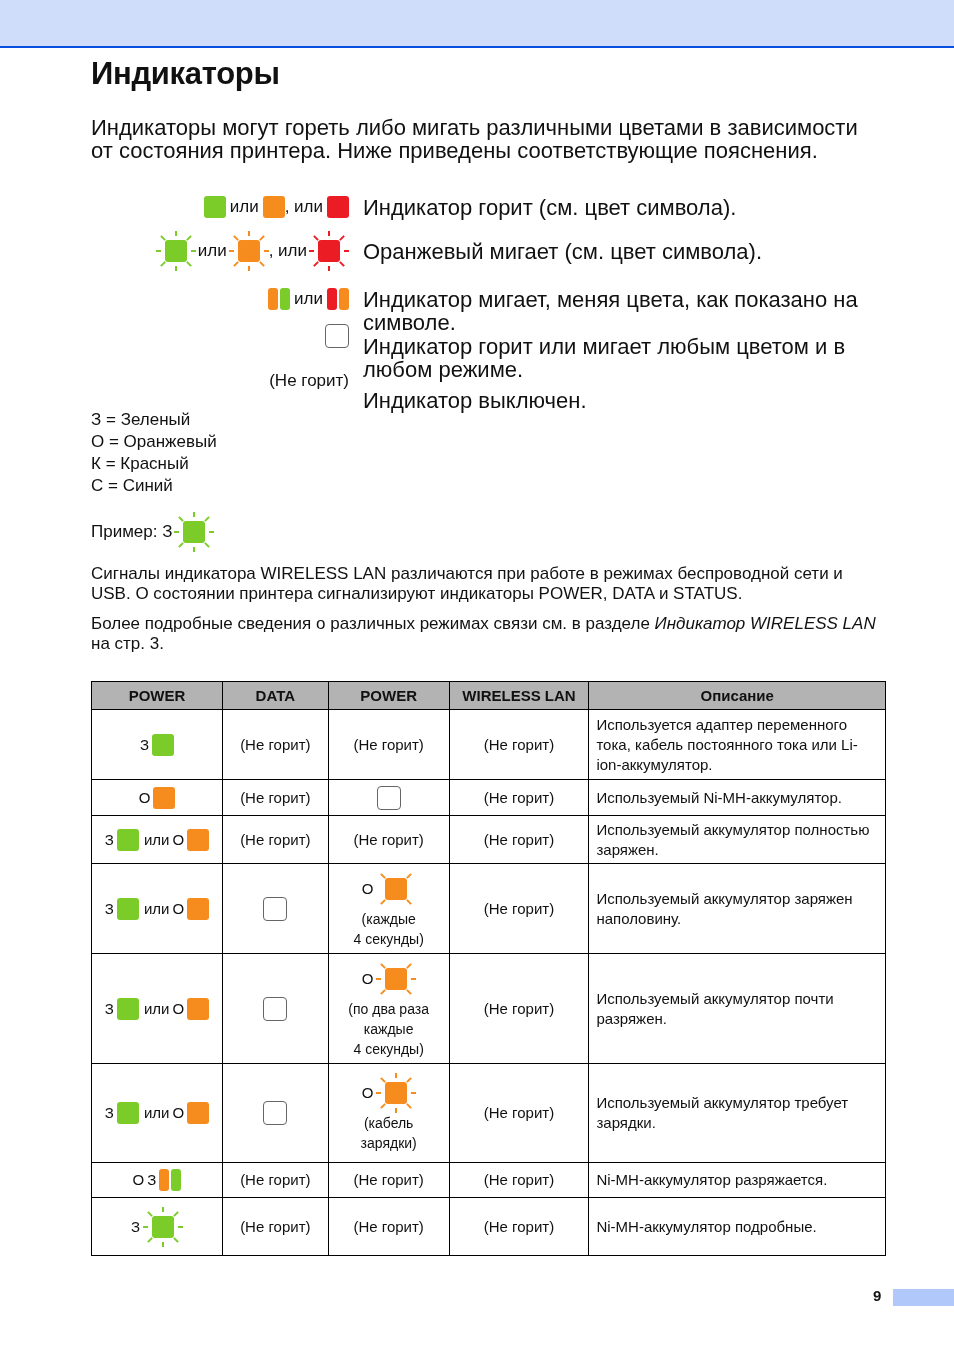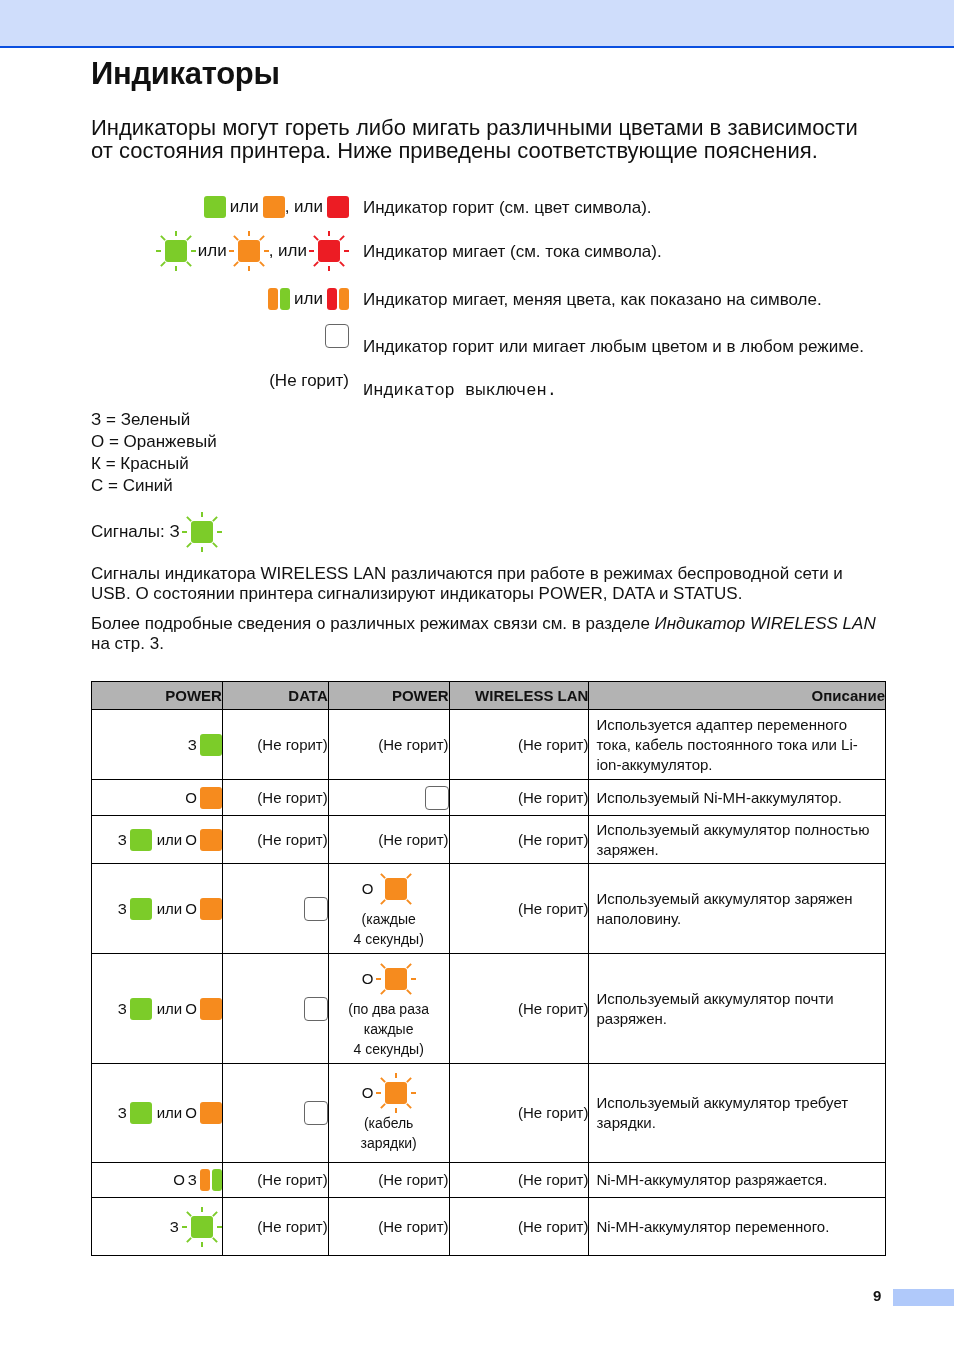--- a/index.html
+++ b/index.html
@@ -7,21 +7,21 @@
   body { font-family: "Liberation Sans", sans-serif; color: #111; position: relative; }
 
   .top-band { position: absolute; left: 0; top: 0; width: 954px; height: 48px; background: #cfddfb; border-bottom: 2px solid #0a4fe0; }
   .page-title { position: absolute; left: 91px; top: 56px; font-size: 31px; font-weight: bold; letter-spacing: -0.3px; }
 
   .intro { position: absolute; left: 91px; top: 116px; width: 790px; font-size: 22px; line-height: 23px; }
 
   .legend { position: absolute; left: 0; top: 190px; width: 954px; }
   .legend-row { position: absolute; left: 0; width: 954px; }
   .legend-sym { position: absolute; right: 605px; display: flex; align-items: center; gap: 4px; font-size: 17px; white-space: nowrap; }
-  .legend-text { position: absolute; left: 363px; font-size: 17px; line-height: 23px; width: 520px; }
+  .legend-text { position: absolute; left: 363px; font-size: 22px; line-height: 23px; width: 520px; }
 
   .led { display: inline-block; width: 22px; height: 22px; border-radius: 3px; vertical-align: middle; }
   .led.g { background: #7ccc29; }
   .led.o { background: #f68b1e; }
   .led.r { background: #ec1c24; }
   .led.empty { background: #fff; border: 1px solid #666; border-radius: 4px; }
   .led.split { display: inline-flex; gap: 2px; background: transparent; }
   .led.split span { width: 10px; height: 22px; border-radius: 3px; display: block; }
 
   .blink { position: relative; display: inline-block; width: 40px; height: 40px; vertical-align: middle; }
@@ -41,21 +41,21 @@
 
   .codes { position: absolute; left: 91px; top: 409px; font-size: 17px; line-height: 22px; }
 
   .example { position: absolute; left: 91px; top: 512px; font-size: 17px; display: flex; align-items: center; gap: 2px; }
 
   .para { position: absolute; left: 91px; width: 790px; font-size: 17px; line-height: 20px; }
   .para.p1 { top: 564px; }
   .para.p2 { top: 614px; }
 
   table.ind { position: absolute; left: 91px; top: 681px; width: 795px; border-collapse: collapse; font-size: 15px; }
-  table.ind th, table.ind td { border: 1px solid #000; text-align: right; vertical-align: middle; }
+  table.ind th, table.ind td { border: 1px solid #000; text-align: center; vertical-align: middle; }
   table.ind th { background: #b3b3b3; font-weight: bold; height: 28px; font-size: 15px; }
   table.ind td.desc { text-align: left; padding: 0 7px; line-height: 20px; }
   table.ind td { line-height: 20px; }
   .cell-flex { display: inline-flex; align-items: center; gap: 3px; }
   .status-stack { display: flex; flex-direction: column; align-items: center; font-size: 14px; line-height: 20px; }
   .status-top { display: flex; align-items: center; gap: 2px; font-size: 15px; }
 
   .page-num { position: absolute; left: 873px; top: 1287px; font-size: 15px; font-weight: bold; }
   .page-tab { position: absolute; left: 893px; top: 1289px; width: 61px; height: 17px; background: #b0c9fa; }
 </style>
@@ -109,21 +109,21 @@
           <i class="ray b"></i>
           <i class="ray l"></i>
           <i class="ray r"></i>
           <i class="ray tl"></i>
           <i class="ray tr"></i>
           <i class="ray bl"></i>
           <i class="ray br"></i>
           <i class="core"></i>
         </span>
     </div>
-    <div class="legend-text" style="top:9px;">Индикатор мигает (см. тока символа).</div>
+    <div class="legend-text" style="top:9px;">Оранжевый мигает (см. цвет символа).</div>
   </div>
 
   <div class="legend-row" style="top:98px;">
     <div class="legend-sym" style="top:0;">
       <span class="led split">
           <span style="background:#f68b1e"></span>
           <span style="background:#7ccc29"></span>
         </span>
       <span>или</span>
       <span class="led split">
@@ -136,33 +136,33 @@
 
   <div class="legend-row" style="top:130px;">
     <div class="legend-sym" style="top:4px;">
       <span class="led empty" style="width:24px;height:24px;"></span>
     </div>
     <div class="legend-text" style="top:15px;">Индикатор горит или мигает любым цветом и в любом режиме.</div>
   </div>
 
   <div class="legend-row" style="top:181px;">
     <div class="legend-sym" style="top:0;">(Не горит)</div>
-    <div class="legend-text" style="top:8px;font-family:Liberation Mono, monospace;">Индикатор выключен.</div>
+    <div class="legend-text" style="top:18px;">Индикатор выключен.</div>
   </div>
 </div>
 
 <div class="codes">
   <div>З = Зеленый</div>
   <div>О = Оранжевый</div>
   <div>К = Красный</div>
   <div>С = Синий</div>
 </div>
 
 <div class="example">
-  <span>Сигналы: З</span>
+  <span>Пример: З</span>
   <span class="blink g">
       <i class="ray t"></i>
       <i class="ray b"></i>
       <i class="ray l"></i>
       <i class="ray r"></i>
       <i class="ray tl"></i>
       <i class="ray tr"></i>
       <i class="ray bl"></i>
       <i class="ray br"></i>
       <i class="core"></i>
@@ -339,19 +339,19 @@
               <i class="ray tl"></i>
               <i class="ray tr"></i>
               <i class="ray bl"></i>
               <i class="ray br"></i>
               <i class="core"></i>
             </span>
           </span></td>
       <td>(Не горит)</td>
       <td>(Не горит)</td>
       <td>(Не горит)</td>
-      <td class="desc">Ni-MH-аккумулятор переменного.</td>
+      <td class="desc">Ni-MH-аккумулятор подробные.</td>
     </tr>
   </tbody>
 </table>
 
 <div class="page-num">9</div>
 <div class="page-tab"></div>
 
 </body></html>

